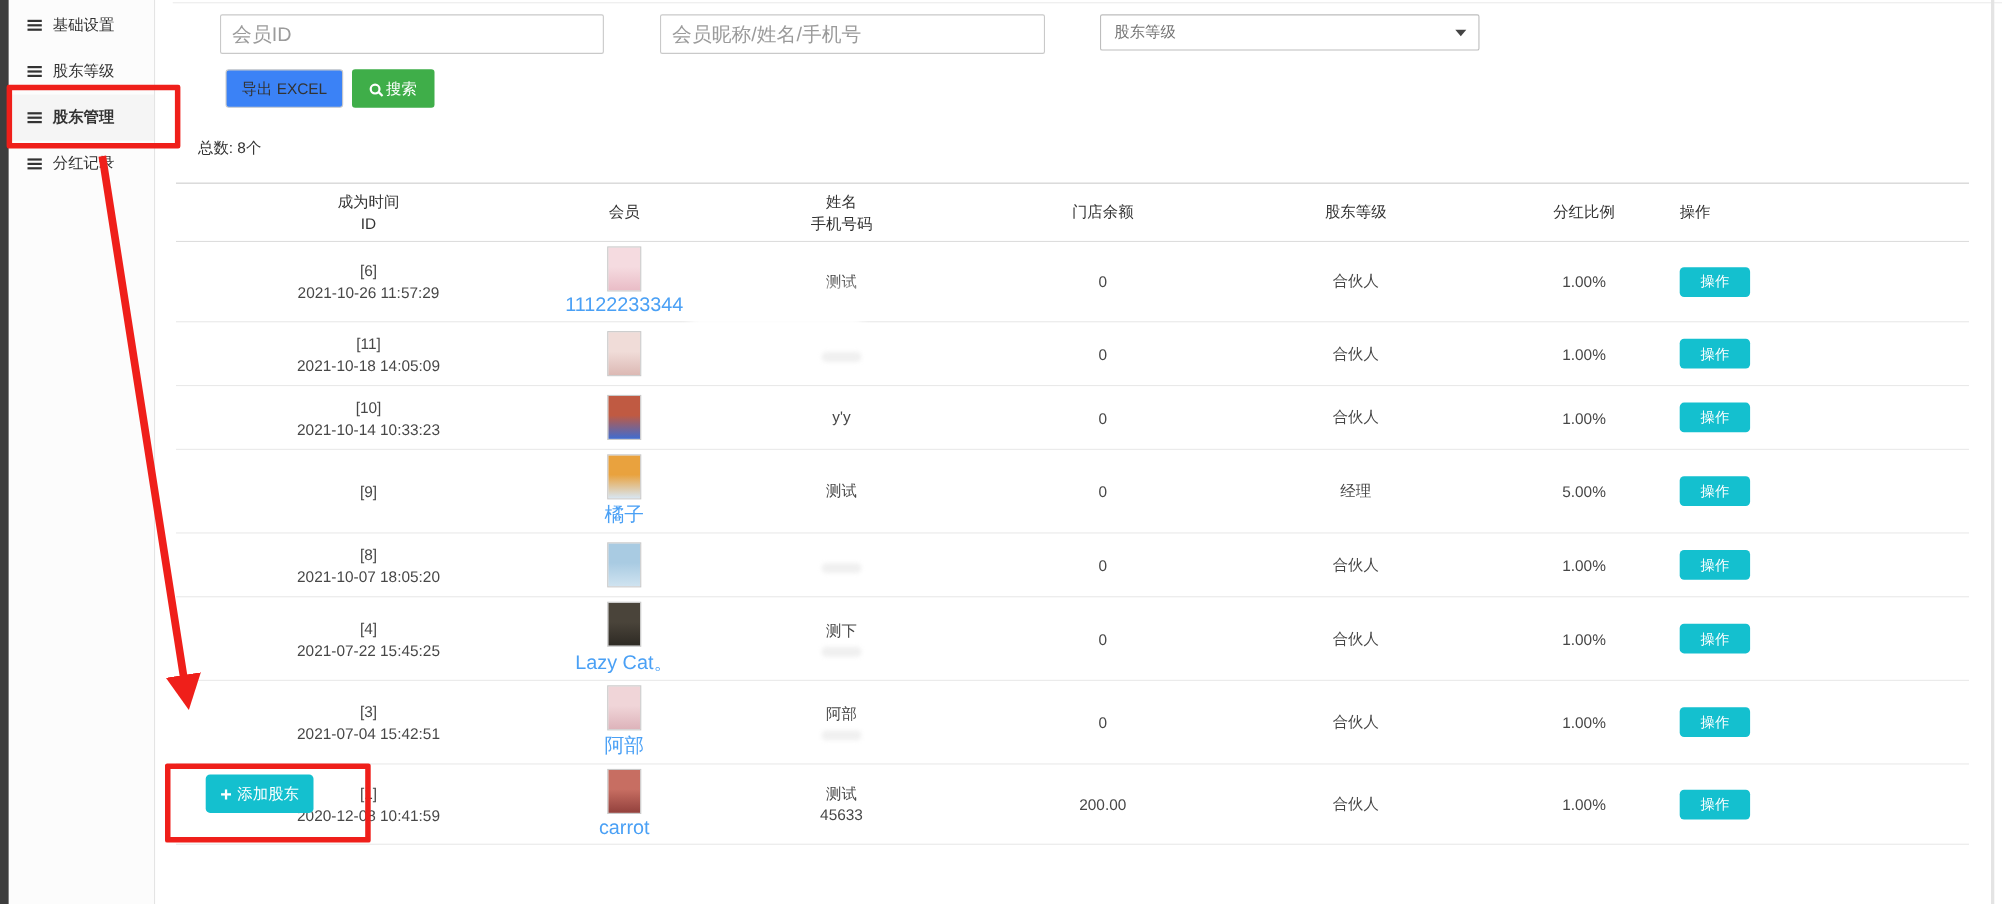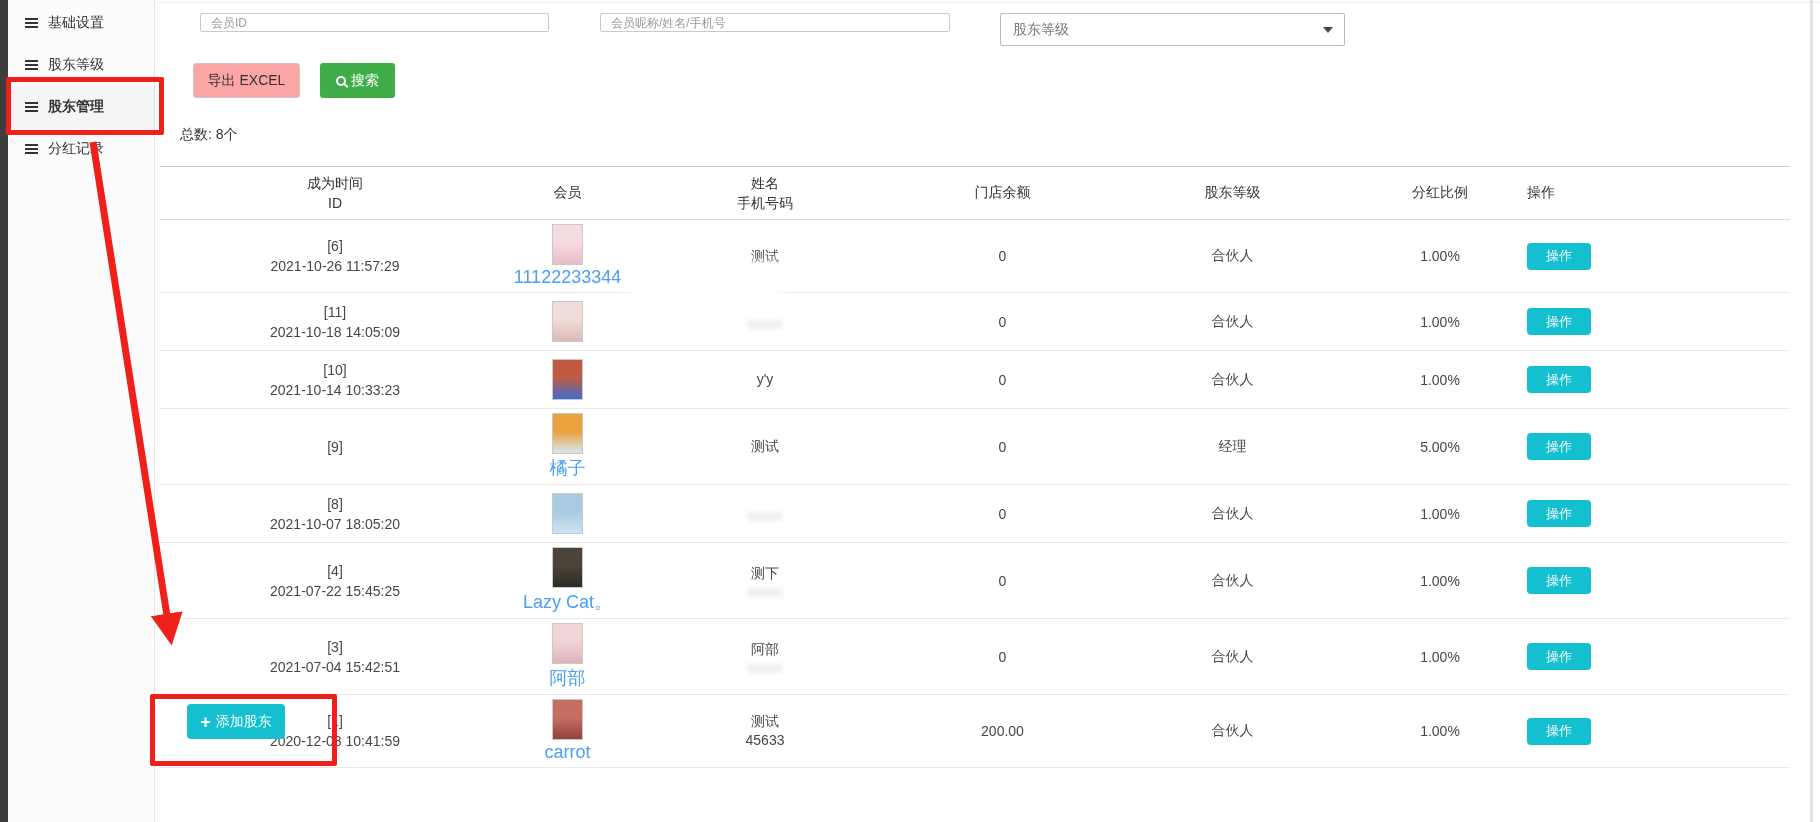--- a/index.html
+++ b/index.html
@@ -4,38 +4,38 @@
 <style>
   * { margin:0; padding:0; box-sizing:border-box; }
   html,body { background:#fff; }
   body { font-family:"Liberation Sans","DejaVu Sans",sans-serif; }
   #stage { position:relative; width:1820px; height:822px; background:#fff; overflow:hidden; }
 
   
   .dark-strip { position:absolute; left:0; top:0; width:8px; height:822px; background:#3d3d3d; }
 
   
-  .sidebar { position:absolute; left:8px; top:0; width:147px; height:822px; background:#fcfcfc; border-right:1px solid #e4e4e4; padding-top:2px; }
+  .sidebar { position:absolute; left:8px; top:0; width:133px; height:822px; background:#fcfcfc; border-right:1px solid #e4e4e4; padding-top:2px; }
   .side-item { display:flex; align-items:center; height:42px; padding-left:17px; font-size:14px; color:#333; cursor:pointer; }
   .side-item.active { font-weight:bold; background:#f5f5f5; }
   .list-icon { display:inline-block; width:13px; height:2px; background:#333; box-shadow:0 4px 0 #333, 0 8px 0 #333; margin-top:-8px; margin-right:10px; flex:none; }
 
   
   .top-line { position:absolute; left:157px; top:2px; width:1663px; height:1px; background:#ececec; }
   .right-line { position:absolute; left:1810px; top:0; width:3px; height:822px; background:#e4e4e4; }
 
   
-  .txt-input { position:absolute; height:19px; border:1px solid #c9c9c9; border-radius:2px; padding:0 10px; font-size:12px; color:#737373; background:#fff; font-family:inherit; }
+  .txt-input { position:absolute; height:36px; border:1px solid #c9c9c9; border-radius:2px; padding:0 10px; font-size:18px; color:#737373; background:#fff; font-family:inherit; }
   .txt-input::placeholder { color:#9b9b9b; }
   #member-id-input { left:200px; top:13px; width:349px; }
   #member-name-input { left:600px; top:13px; width:350px; }
   .fake-select { position:absolute; left:1000px; top:13px; width:345px; height:33px; border:1px solid #bdbdbd; border-radius:2px; background:#fff; font-size:14px; color:#757575; display:flex; align-items:center; padding:0 12px; cursor:pointer; }
   .caret { position:absolute; right:11px; top:13px; width:0; height:0; border-left:5px solid transparent; border-right:5px solid transparent; border-top:6px solid #444; }
 
-  .export-btn { position:absolute; left:193px; top:63px; width:107px; height:35px; background:#fca5a5; border:1px solid #c9c9c9; border-radius:3px; font-size:14px; color:#333; cursor:pointer; font-family:inherit; }
+  .export-btn { position:absolute; left:205px; top:63px; width:107px; height:35px; background:#3b82f6; border:1px solid #c9c9c9; border-radius:3px; font-size:14px; color:#333; cursor:pointer; font-family:inherit; }
   .search-btn { position:absolute; left:320px; top:63px; width:75px; height:35px; background:var(--green,#3fae49); border:none; border-radius:3px; color:#fff; font-size:14px; cursor:pointer; display:flex; align-items:center; justify-content:center; gap:5px; font-family:inherit; }
   .mag-icon { position:relative; width:10px; height:10px; border:2px solid #fff; border-radius:50%; display:inline-block; flex:none; }
   .mag-icon::after { content:""; position:absolute; width:2px; height:5px; background:#fff; right:-3px; bottom:-4px; transform:rotate(-45deg); }
 
   .total-line { position:absolute; left:180px; top:126px; font-size:14px; color:#333; }
 
   
   .tbl { position:absolute; left:160px; top:166px; width:1630px; }
   .thead, .tr { display:grid; grid-template-columns:350px 115px 280px 195px 265px 150px 275px; align-items:center; text-align:center; }
   .thead { height:54px; border-top:1px solid #ccc; border-bottom:1px solid #ddd; font-size:14px; color:#333; }

